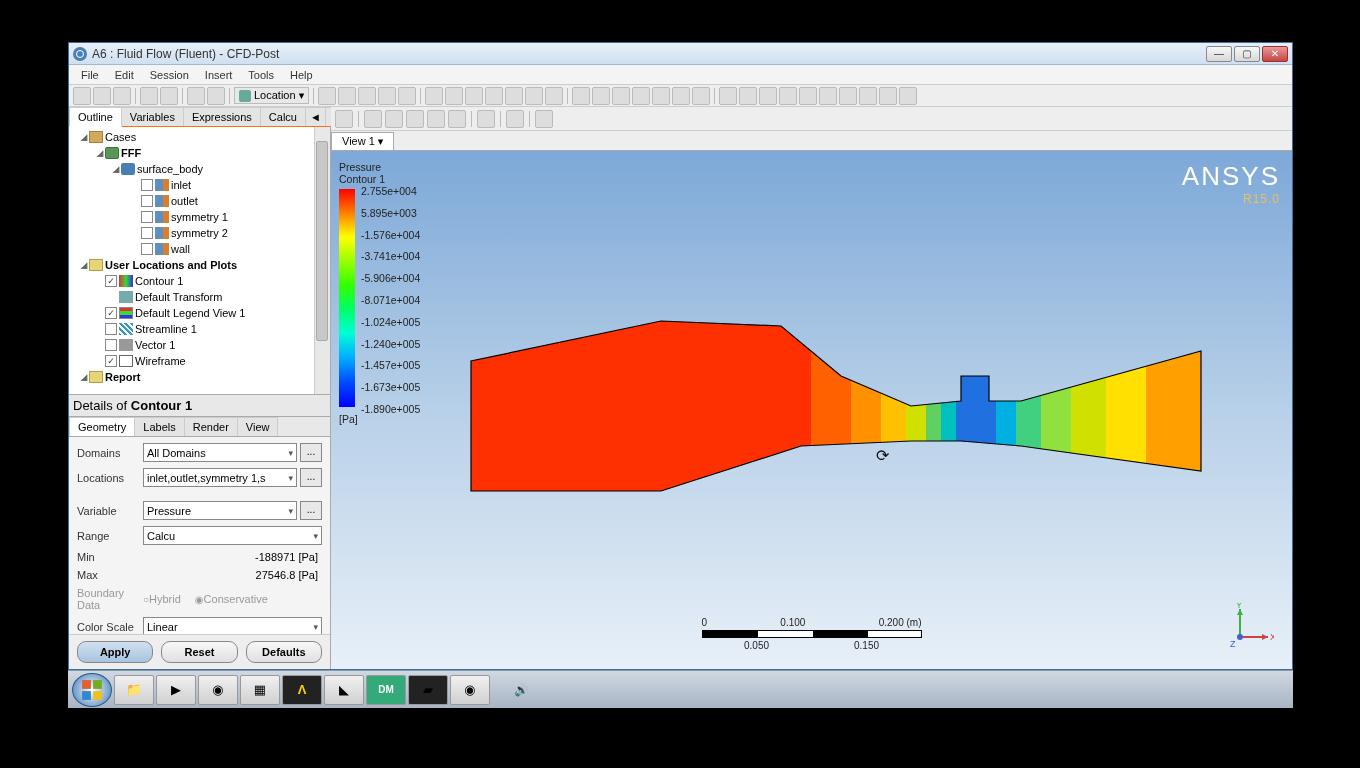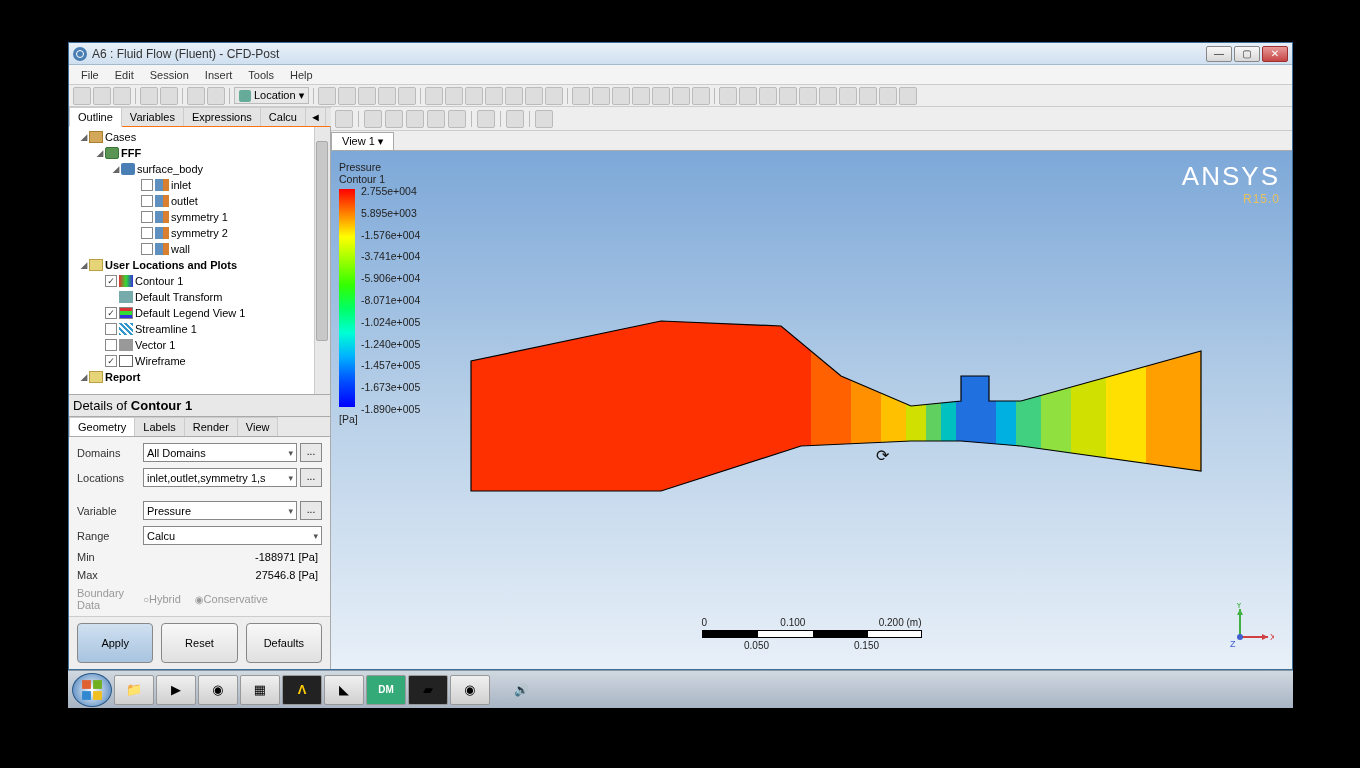--- a/index.html
+++ b/index.html
@@ -50,21 +50,21 @@
 .dtab.active { background: #fff; }
 .details-body { flex: 1; padding: 6px 8px; font-size: 11px; background: #f4f4f4; overflow: hidden; }
 .drow { display: flex; align-items: center; margin-bottom: 6px; }
 .drow label { width: 66px; color: #333; }
 .drow label.disabled { color: #999; }
 .dcombo { flex: 1; height: 19px; background: #fff; border: 1px solid #888; font-size: 11px; padding: 1px 3px; display: flex; align-items: center; justify-content: space-between; }
 .dcombo::after { content: "▾"; color: #555; font-size: 9px; }
 .dbtn-sm { width: 22px; height: 19px; margin-left: 3px; background: #e8e8e8; border: 1px solid #888; text-align: center; font-size: 10px; line-height: 16px; }
 .dvalue { flex: 1; text-align: right; padding-right: 4px; }
 .btnrow { display: flex; gap: 8px; padding: 6px 8px; background: #eee; border-top: 1px solid #ccc; }
-.pbtn { flex: 1; height: 40px; background: linear-gradient(to bottom,#f8f8f8,#e0e0e0); border: 1px solid #888; border-radius: 4px; font-size: 11px; }
+.pbtn { flex: 1; height: 22px; background: linear-gradient(to bottom,#f8f8f8,#e0e0e0); border: 1px solid #888; border-radius: 9px; font-size: 11px; font-weight: bold; }
 .pbtn.apply { background: linear-gradient(to bottom,#d0e0f0,#a8c4e0); }
 .right-panel { flex: 1; display: flex; flex-direction: column; background: #fff; }
 .vp-toolbar { height: 24px; background: #eee; border-bottom: 1px solid #ccc; display: flex; align-items: center; padding: 0 4px; gap: 3px; }
 .view-tab-bar { height: 20px; background: #eee; border-bottom: 1px solid #aaa; display: flex; align-items: center; font-size: 11px; }
 .view-tab { padding: 2px 10px; background: #fff; border: 1px solid #aaa; border-bottom: none; display: flex; align-items: center; gap: 4px; }
 .viewport { flex: 1; position: relative; background: linear-gradient(to bottom, #7da8d8 0%, #b8d0e8 50%, #e8f0f8 100%); overflow: hidden; }
 .vp-footer { height: 22px; background: #eee; border-top: 1px solid #ccc; display: flex; align-items: center; font-size: 11px; }
 .vp-footer .ftab { padding: 3px 10px; border: 1px solid #aaa; border-bottom: none; margin-left: 2px; background: #e4e4e4; }
 .vp-footer .ftab.active { background: #fff; }
 .legend { position: absolute; left: 8px; top: 10px; font-size: 10.5px; color: #222; }

